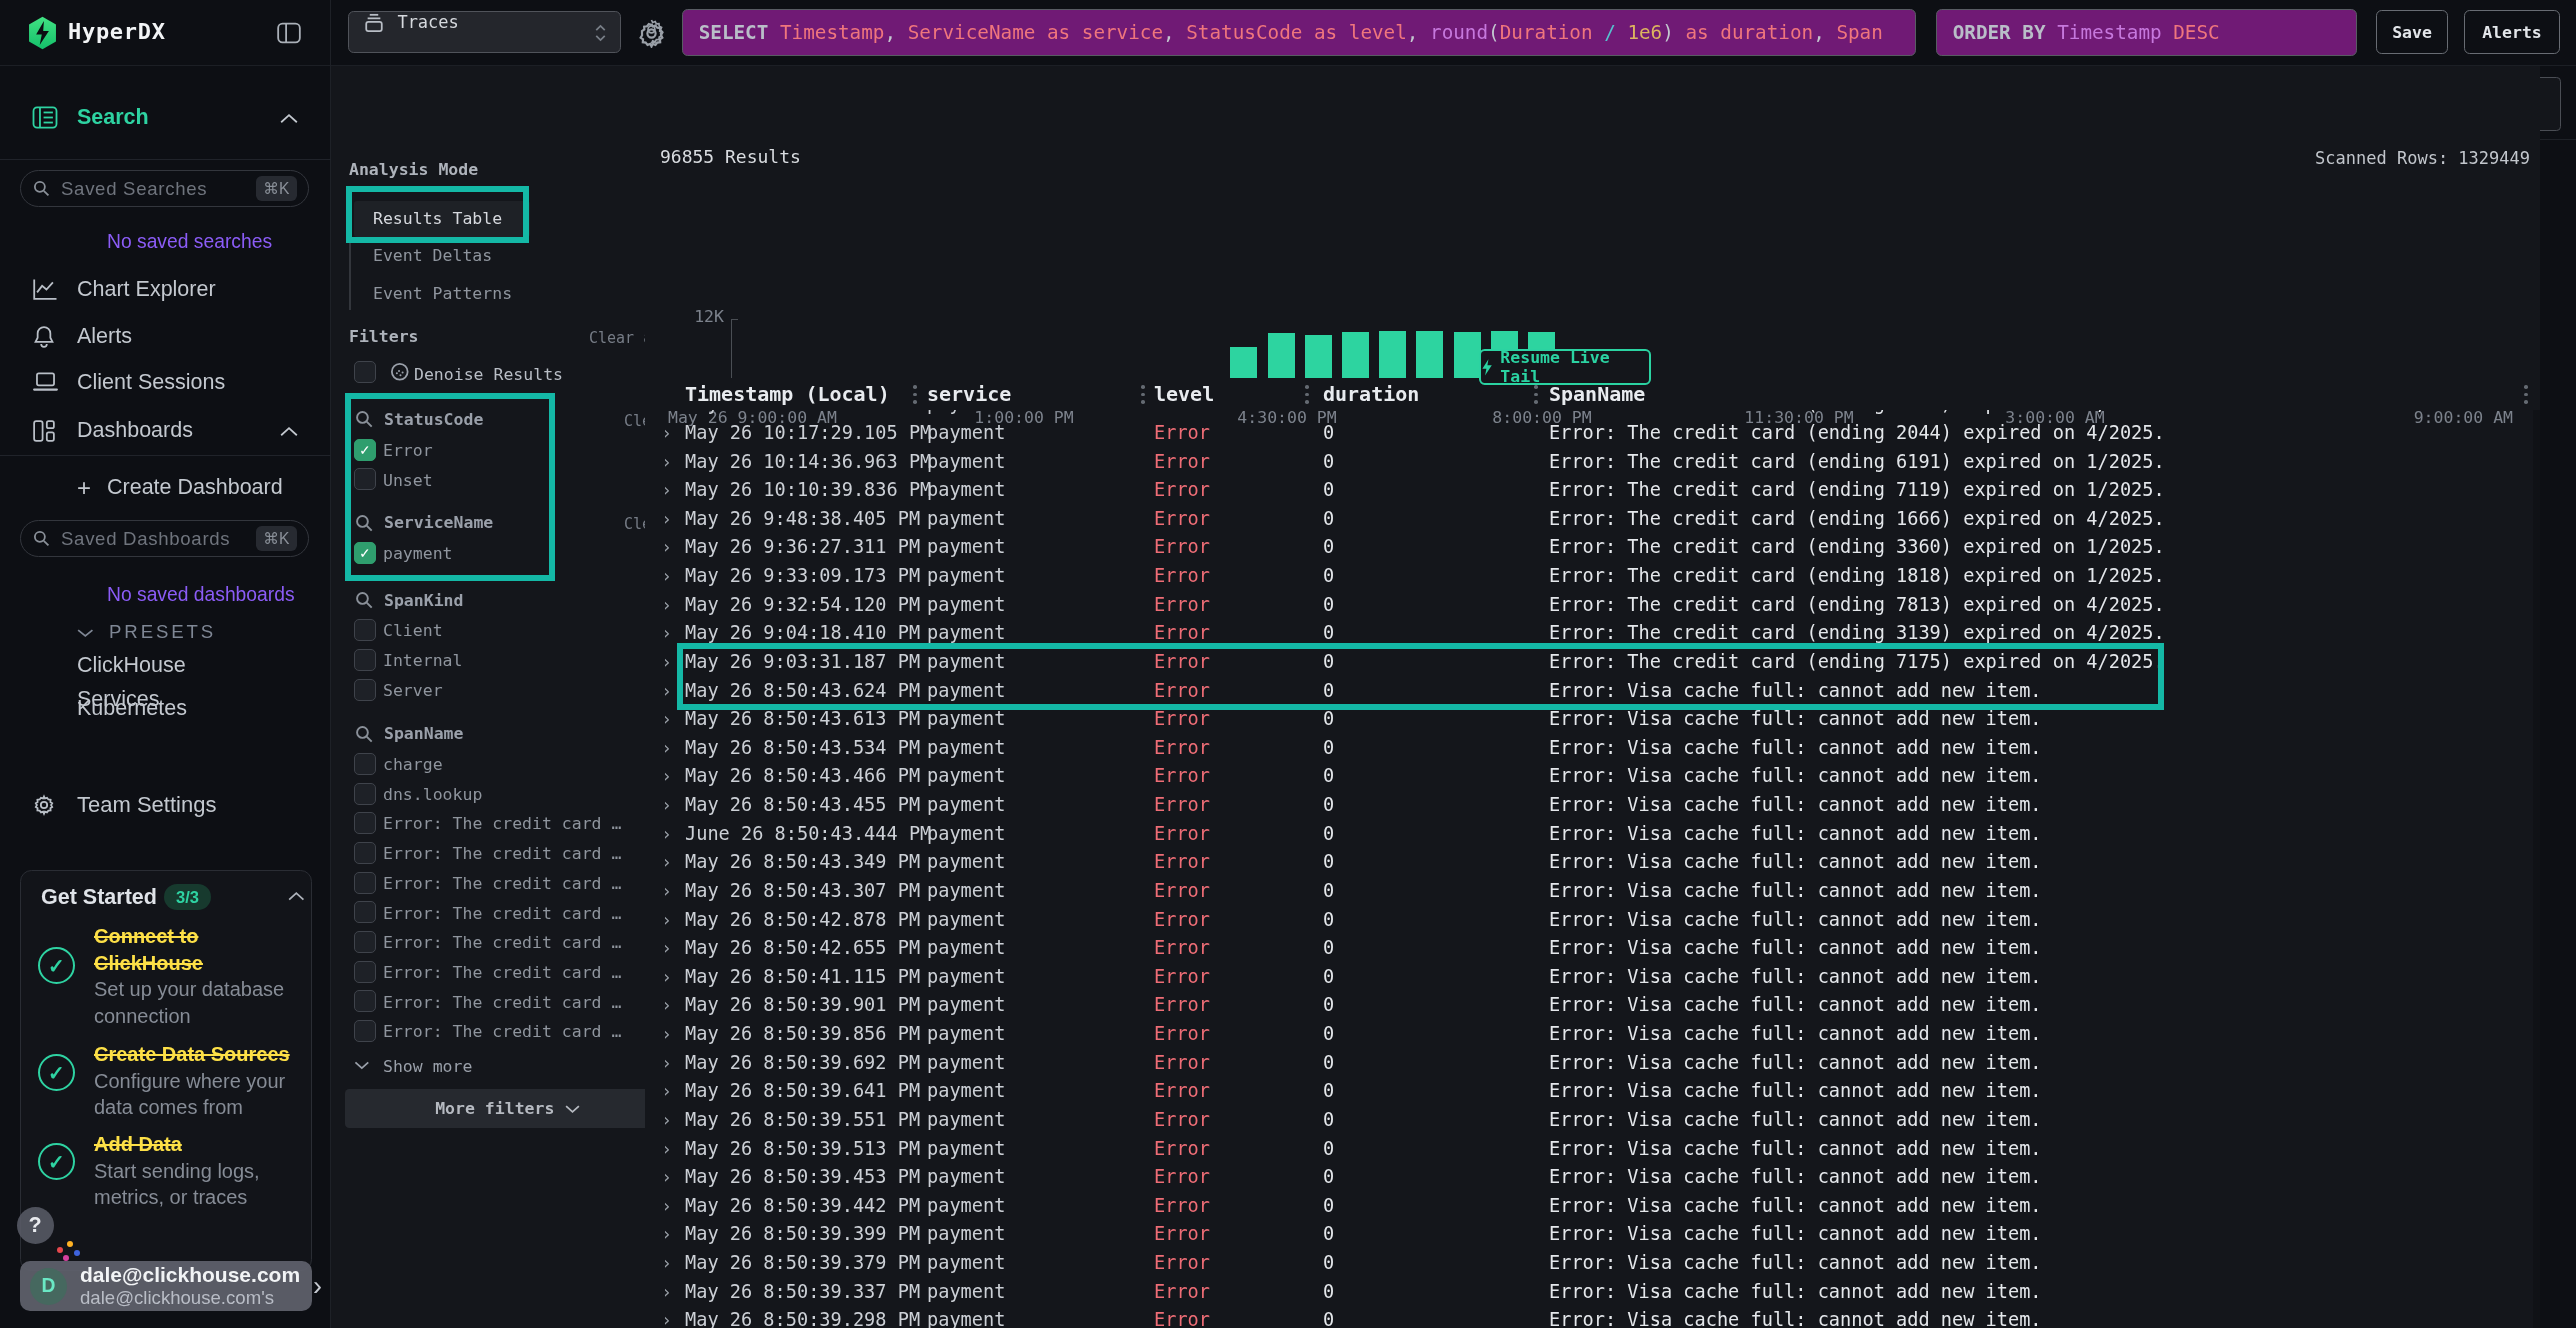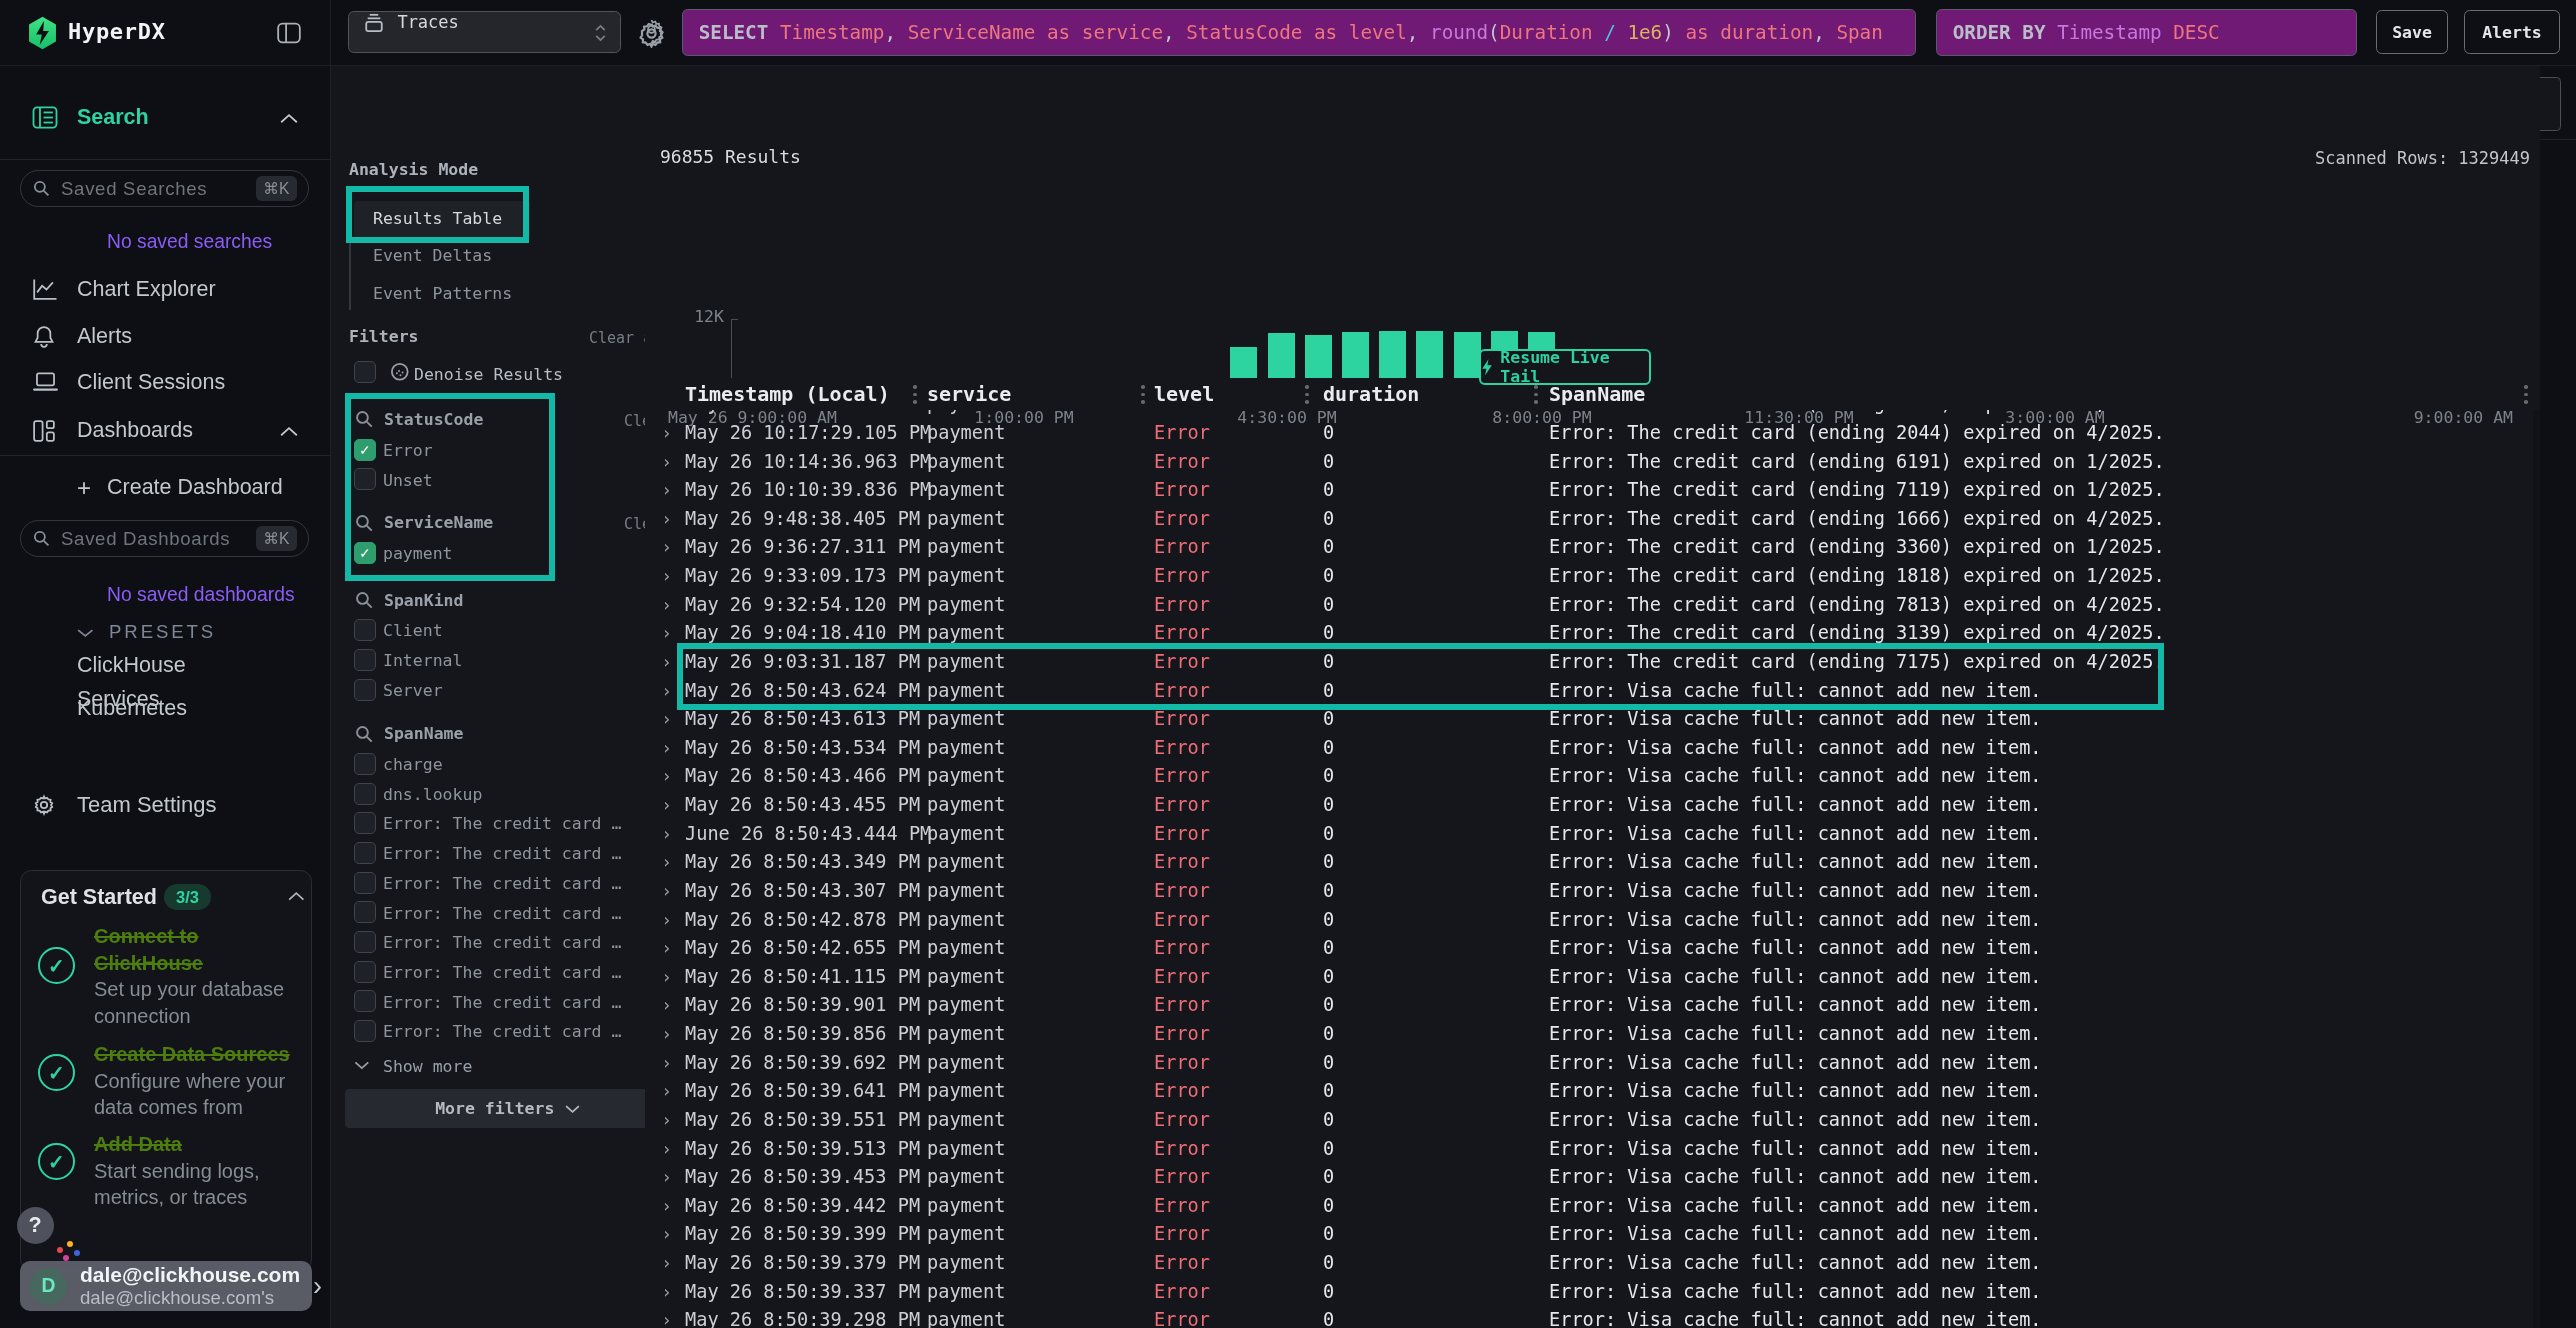--- a/index.html
+++ b/index.html
@@ -52,21 +52,21 @@
   .empty-note { position:absolute; left:79px; color:#8b5cf6; font-size:19.3px;margin-left:28px; }
   .chev { position:absolute; }
 
   
   #gs-card { position:absolute; left:20px; top:804px; width:292px; height:401px; border:1.4px solid #2a2d34; border-radius:11.4px; background:#121419; }
   #gs-title { position:absolute; left:20px; top:14.3px; font-size:21.5px; font-weight:bold; color:#dfe3e8; }
   #gs-pill { position:absolute; left:143px; top:13px; width:47px; height:26px; background:#173a2e; border-radius:13px; color:#2ed3a2; font-weight:bold; font-size:16.5px; display:flex; align-items:center; justify-content:center; }
   .gs-item { position:absolute; left:0; width:292px; }
   .gs-check { position:absolute; left:17px; width:37px; height:37px; border:2.1px solid #2ed3a2; border-radius:50%; color:#2ed3a2; font-size:20px; font-weight:bold; display:flex; align-items:center; justify-content:center; }
   .gs-texts { position:absolute; left:73px; width:215px; }
-  .gs-t { font-size:20px; font-weight:bold; color:#4d7c0f; text-decoration:line-through; line-height:26.5px; }
+  .gs-t { font-size:20px; font-weight:bold; color:#fde047; text-decoration:line-through; line-height:26.5px; }
   .gs-d { font-size:20px; color:#868c96; line-height:26.5px; }
 
   #help-btn { position:absolute; left:16.5px; top:1141px; width:37px; height:37px; border-radius:50%; background:rgba(90,93,104,.85); color:#e8eaee; font-size:21.5px; font-weight:bold; display:flex; align-items:center; justify-content:center; }
   .conf-dot { position:absolute; width:6.4px; height:6.4px; border-radius:50%; }
   #profile { position:absolute; left:20px; top:1195px; width:292px; height:50px; background:rgba(95,98,109,.92); border-radius:10px; display:flex; align-items:center; padding:0 10px; gap:13px; }
   #avatar { width:37px; height:37px; border-radius:50%; background:#46685f; color:#6ae8c4; font-weight:bold; font-size:19.3px; display:flex; align-items:center; justify-content:center; flex:0 0 auto; }
   #prof-name { font-size:21px; font-weight:bold; color:#f2f4f6; line-height:23.6px; white-space:nowrap; }
   #prof-org  { font-size:18.6px; color:#b9bdc6; line-height:21.5px; white-space:nowrap; }
   #prof-chev { margin-left:auto; color:#c6cad1; font-size:27px; }
 

